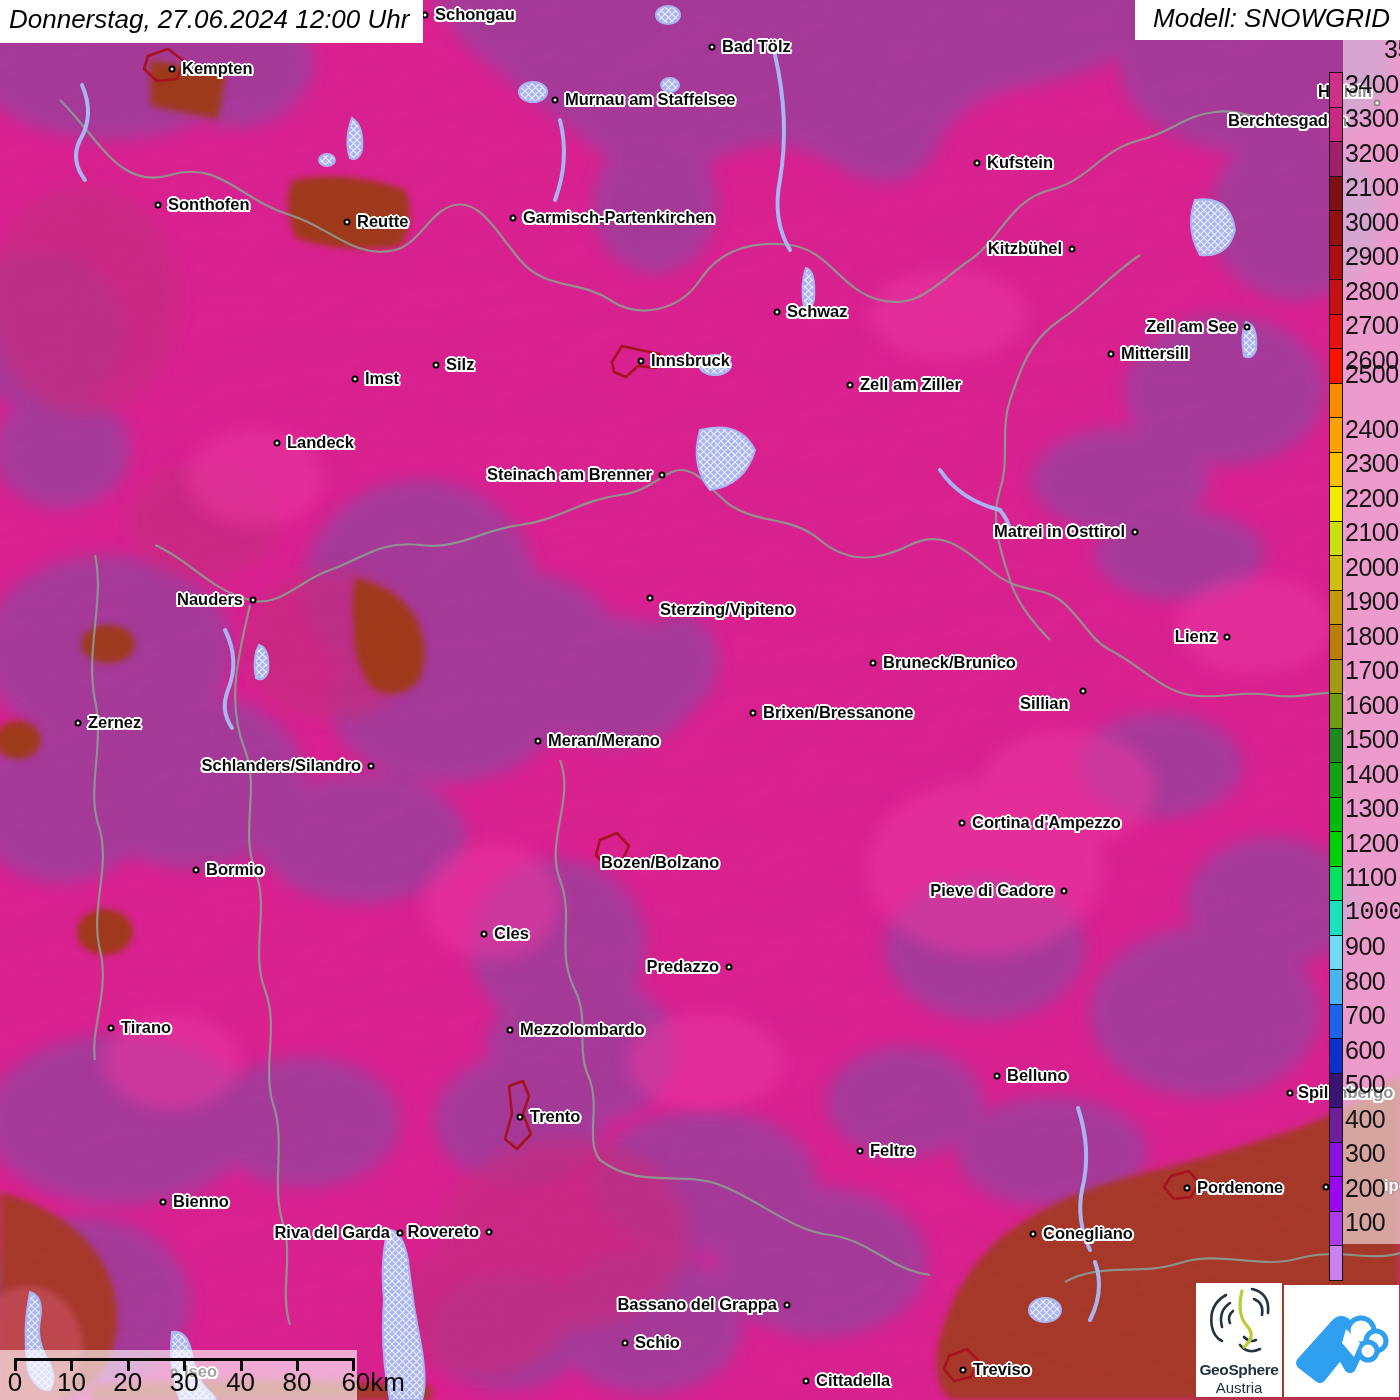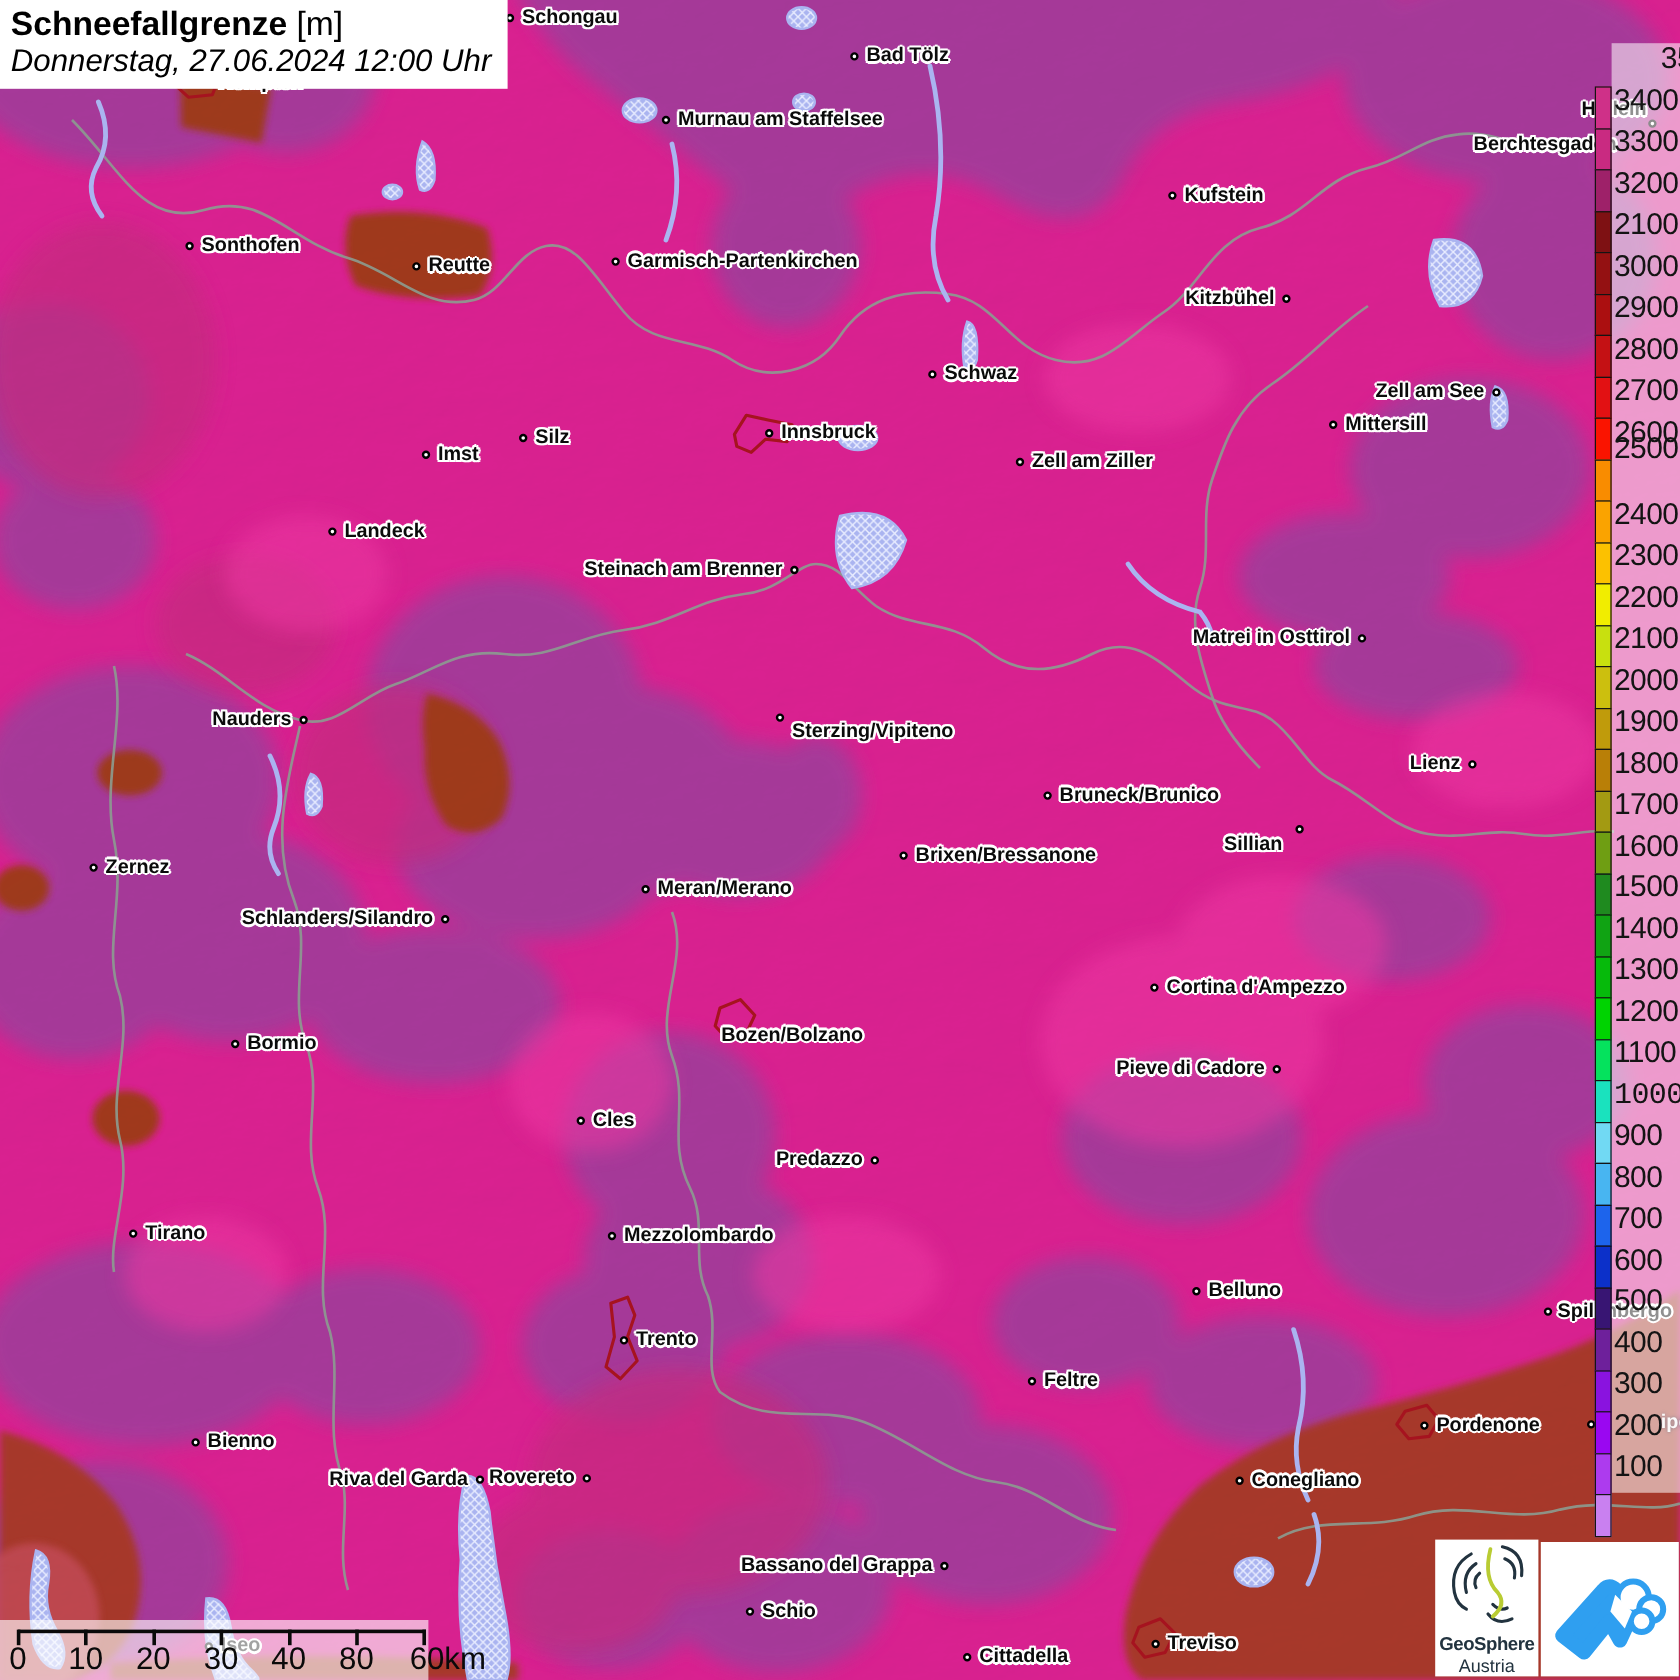--- a/index.html
+++ b/index.html
@@ -376,24 +376,24 @@
       <div class="lval" style="top: 1106.5px;">400</div>
       <div class="lval" style="top: 1141px;">300</div>
       <div class="lval" style="top: 1175.5px;">200</div>
       <div class="lval" style="top: 1210px;">100</div>
     </div>
   <div id="fragments">
       <div class="fr" style="left: 1384px; top: 1186px;">ipo</div>
     </div>
 
   <div class="titlebox">
-    <div class="t1"><span>Schneefallgrenze</span> <span class="unit">[m]</span></div>
     <div class="t2">Donnerstag, 27.06.2024 12:00 Uhr</div>
   </div>
 
+  <div class="modelbox"><span>Modell: SNOWGRID</span></div>
 
   <div id="scalebar">
     <div id="sline"></div>
   <div class="stick" style="left: 14px;"></div>
       <div class="slab" style="left: 15px;">0</div>
       <div class="stick" style="left: 70.4px;"></div>
       <div class="slab" style="left: 71.4px;">10</div>
       <div class="stick" style="left: 126.8px;"></div>
       <div class="slab" style="left: 127.8px;">20</div>
       <div class="stick" style="left: 183.2px;"></div>

